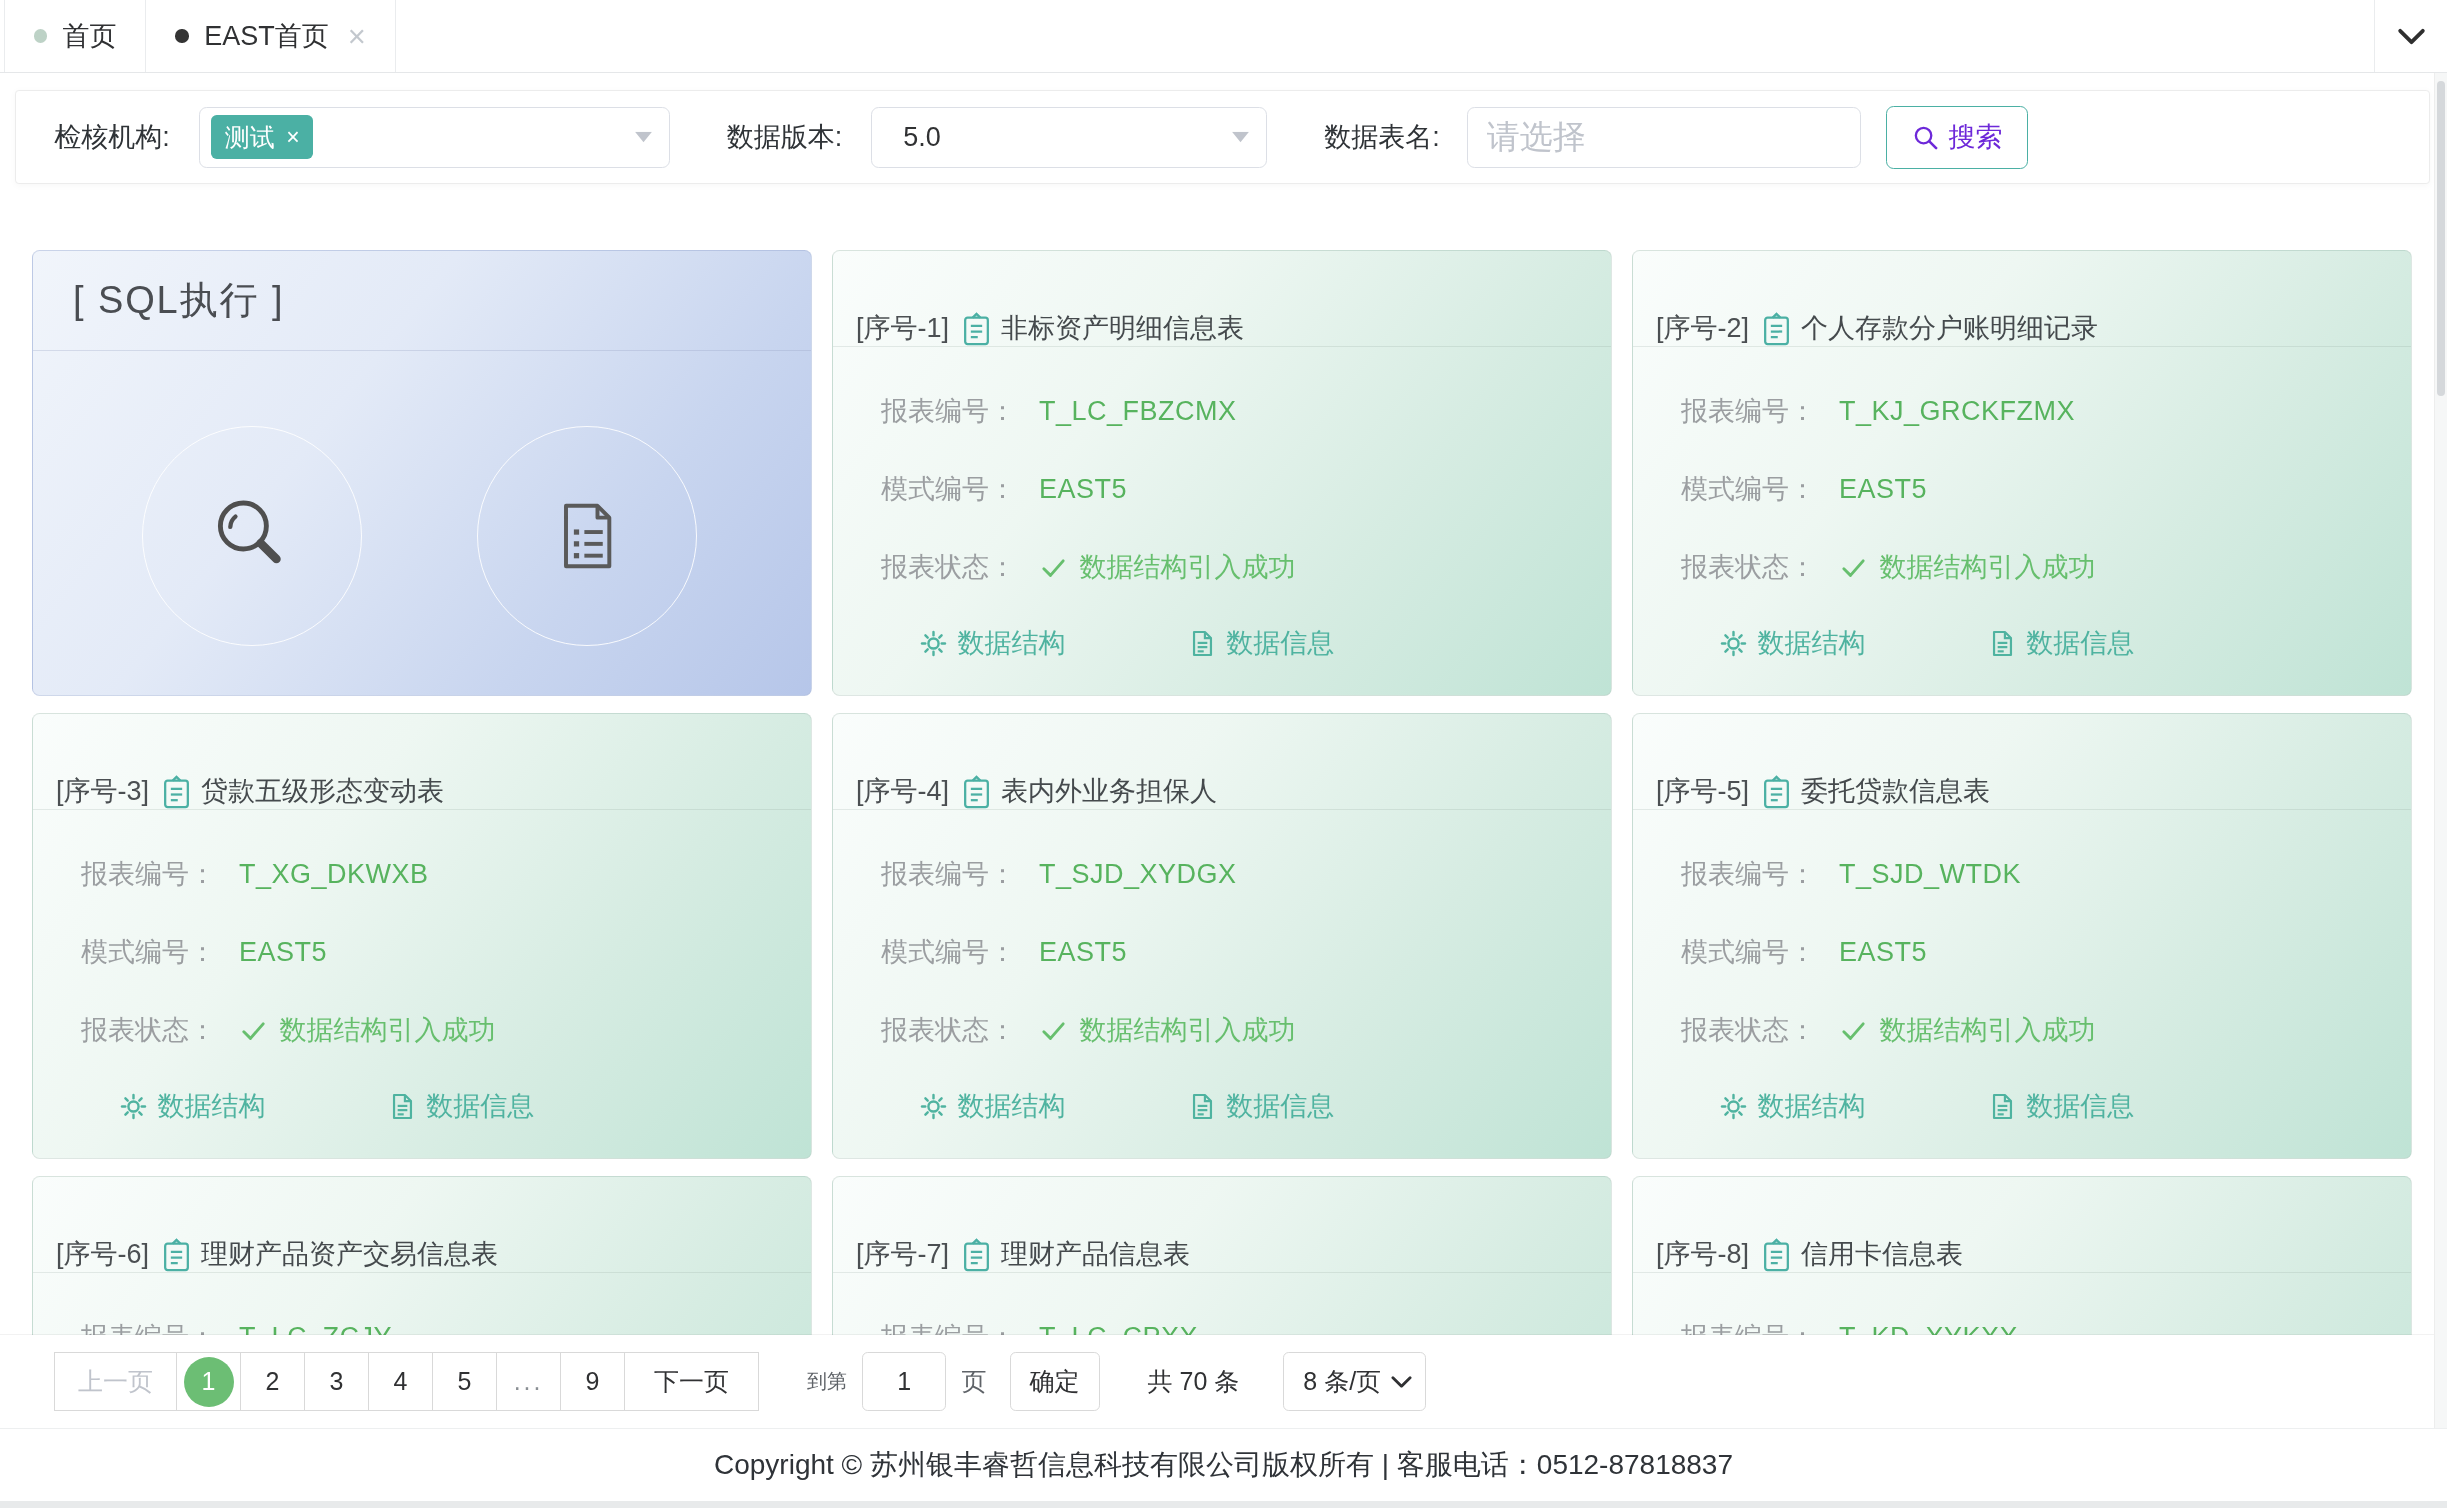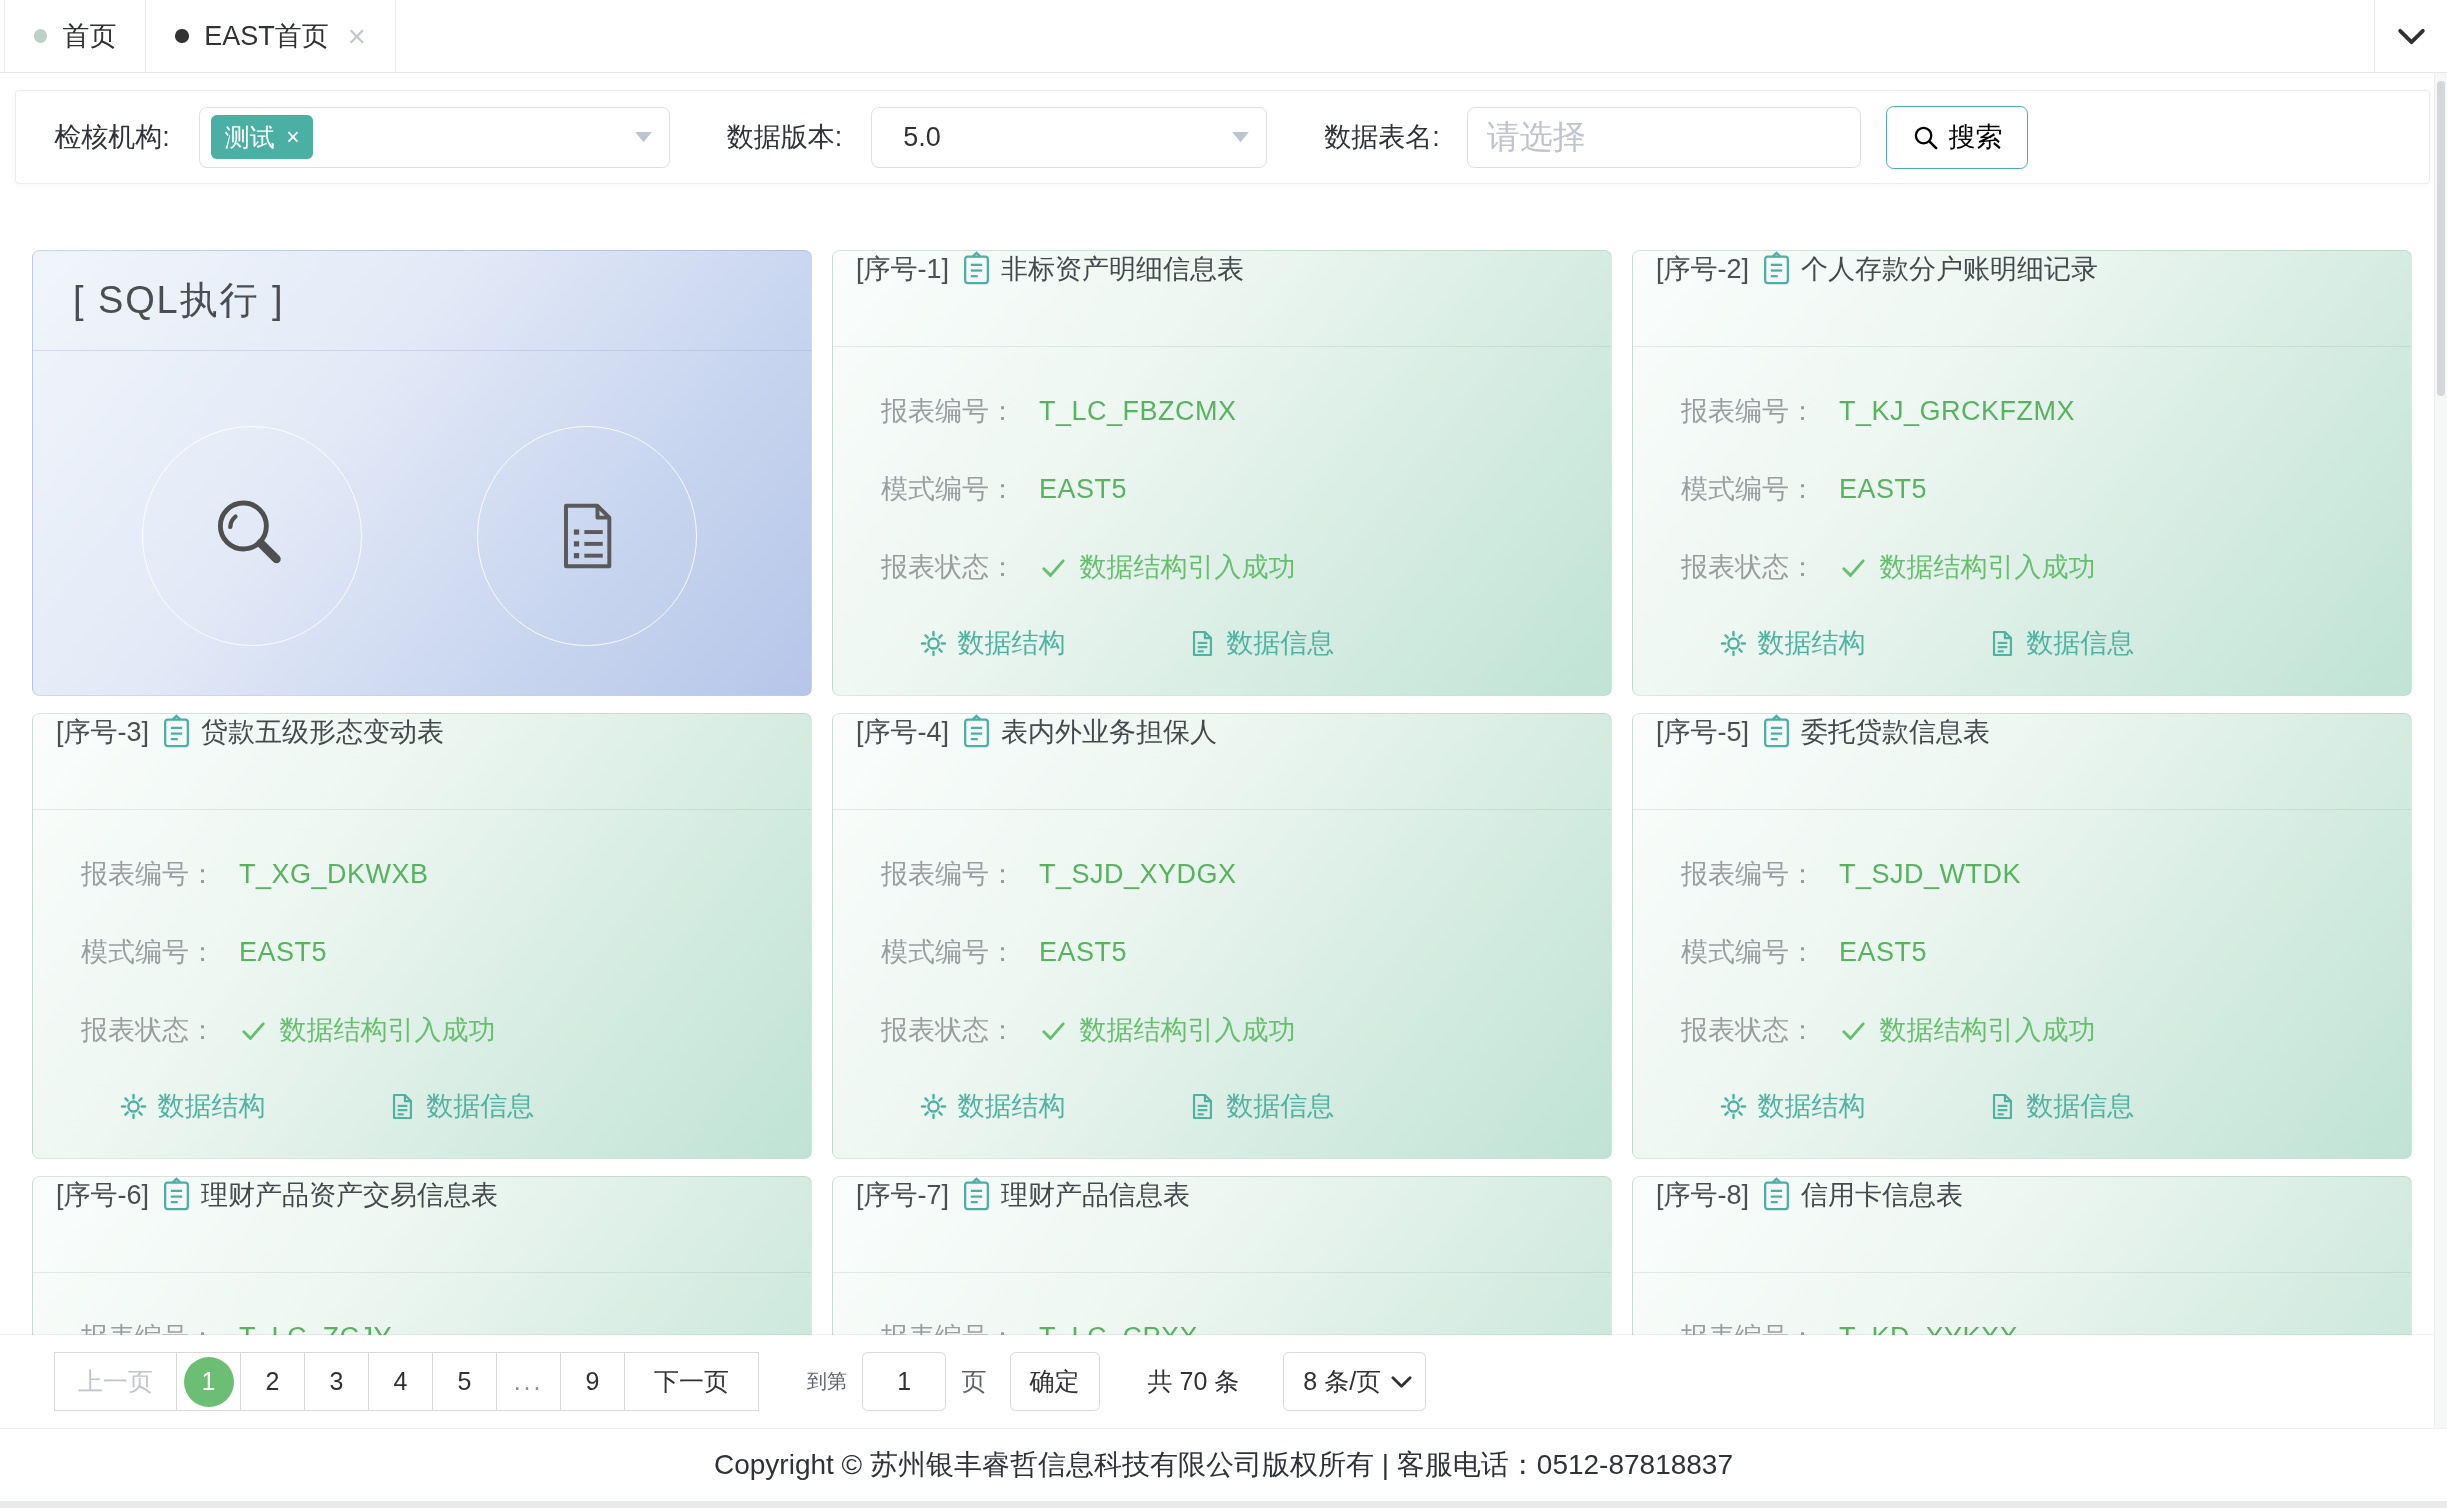--- a/index.html
+++ b/index.html
@@ -35,31 +35,31 @@
   .tag { height:44px; background:#4bb0a4; border-radius:5.7px; color:#fff; font-size:25px;
          display:flex; align-items:center; padding:0 13.4px; gap:11.5px; }
   .tag-x { font-size:23px; line-height:1; cursor:pointer; }
   .caret { position:absolute; right:17px; top:50%; transform:translateY(-50%); line-height:0; }
   .ml { margin-left:57px; }
   .sel-ver { width:396px; margin-left:29px; padding-left:31px; font-size:27px; color:#303133; }
   .finput { width:394px; height:61px; border:1px solid #dcdfe6; border-radius:7.6px;
             margin-left:27px; padding:0 19px; font-size:33px; color:#303133; outline:none; background:#fff; }
   .finput::placeholder { color:#c0c4cc; }
   .search-btn { margin-left:25px; height:63px; padding:3px 25px; border:1.9px solid #4bb0a4; border-radius:7.6px;
-                background:#fff; color:#000000; font-size:27px; display:flex; align-items:center; gap:9.6px; cursor:pointer; }
+                background:#fff; color:#6d28d9; font-size:27px; display:flex; align-items:center; gap:9.6px; cursor:pointer; }
 
   
   .content { position:absolute; top:185px; left:0; right:13.4px; height:1150px; overflow:hidden; background:#fff; }
   .grid { display:grid; grid-template-columns:repeat(3,780px); column-gap:20px; row-gap:17px;
           grid-auto-rows:446px; margin:65px 0 0 32px; }
   .card { position:relative; border:1px solid rgba(189,203,197,0.45); border-radius:7.6px; overflow:hidden; }
   .card.green { background:linear-gradient(128deg,#fafdfc 0%,#eef7f2 35%,#d6ece2 68%,#bfe3d5 100%); }
   .card.blue  { background:linear-gradient(128deg,#f1f5fb 0%,#e3eaf7 38%,#c8d5ef 72%,#b6c6e9 100%);
                 border-color:rgba(178,192,221,0.55); }
-  .card-head { height:96px; display:flex; align-items:flex-start; padding:0 23px;
+  .card-head { height:96px; display:flex; align-items:flex-end; padding:0 23px;
                border-bottom:1px solid rgba(125,150,140,0.18); }
   .seq { font-size:27px; color:#4b4f52; white-space:nowrap; }
   .clip { width:31px; height:34px; margin:0 9.6px 0 11.5px; color:#4bb0a4; line-height:0; flex:0 0 auto; }
   .cname { font-size:27px; color:#454a4d; white-space:nowrap; }
   .card-body { padding:25px 0 0 48px; }
   .crow { height:78px; display:flex; align-items:center; }
   .clabel { font-size:27px; color:#9b9ea1; margin-right:23px; white-space:nowrap; }
   .cval { font-size:27px; color:#57b35e; letter-spacing:0.5px; }
   .check { width:29px; height:29px; margin-right:11.5px; line-height:0; }
   .cstatus { font-size:27px; color:#67bf6e; }

